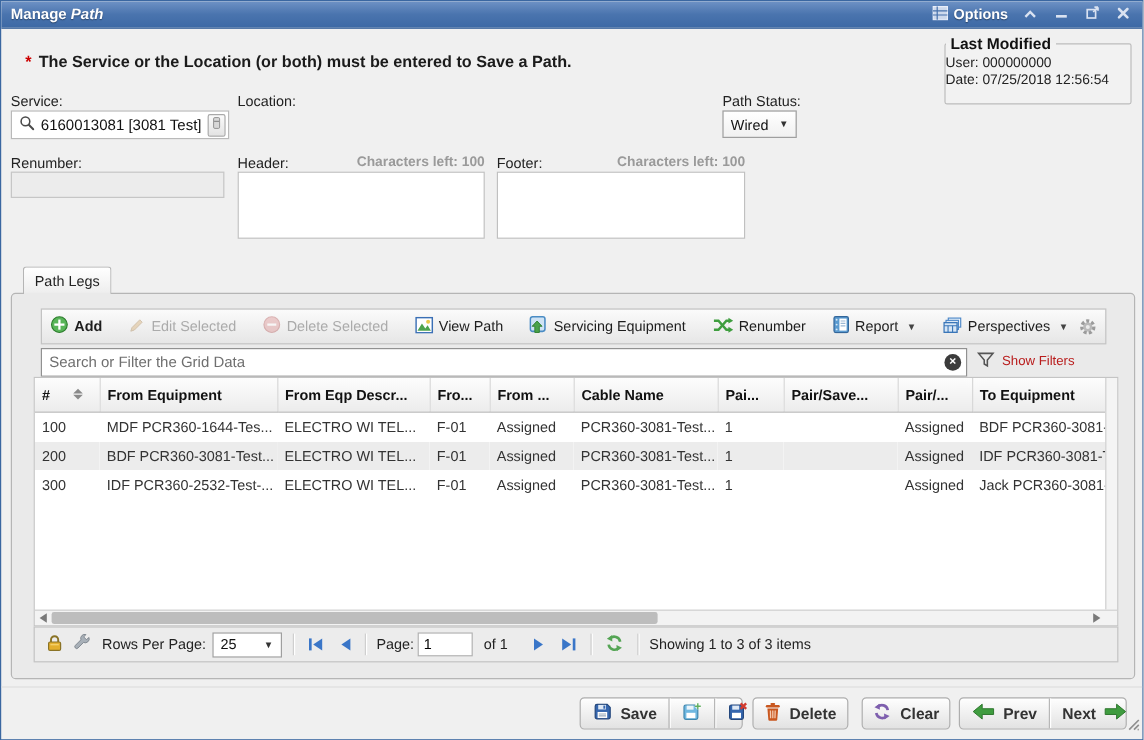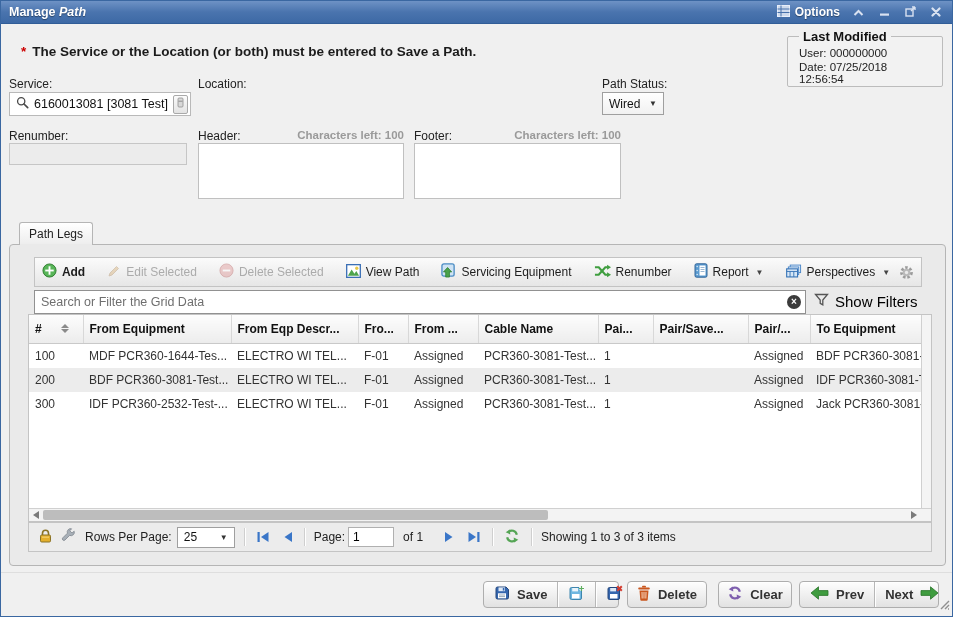--- a/index.html
+++ b/index.html
@@ -13,21 +13,21 @@
   .title{color:#fff;font-weight:bold;font-size:12.5px;text-shadow:0 1px 1px rgba(0,0,0,.4);}
   .title em{font-style:italic;}
   .tb-right{margin-left:auto;display:flex;align-items:center;gap:10px;}
   .options-btn{display:flex;align-items:center;gap:5px;color:#fff;font-weight:bold;
     font-size:12px;text-shadow:0 1px 1px rgba(0,0,0,.4);cursor:pointer;}
   .winbtn{width:16px;height:14px;display:flex;align-items:center;justify-content:center;cursor:pointer;}
   
   .notice{position:absolute;left:20px;top:43px;font-size:13.5px;font-weight:bold;color:#1b1b1b;}
   .notice .ast{color:#c00;margin-right:6px;}
   fieldset.lastmod{position:absolute;left:786px;top:28px;width:156px;height:58px;margin:0;
-    border:1px solid #bcbcbc;border-radius:2px;background:#f2f2f2;padding:1px 8px 4px 11px;}
+    border:1px solid #bcbcbc;border-radius:2px;background:#f2f2f2;padding:1px 8px 4px 0;}
   fieldset.lastmod legend{font-size:13px;font-weight:bold;color:#111;padding:0 4px;}
   .lm-line{font-size:11.5px;color:#222;margin-top:2px;}
   .flabel{position:absolute;font-size:12px;color:#222;}
   .fieldbox{position:absolute;border:1px solid #b9b9b9;background:#fff;display:flex;
     align-items:center;font-size:12.5px;color:#111;}
   .svc{left:8px;top:91px;width:182px;height:24px;padding:0 2px 0 6px;gap:5px;}
   .svc .svc-text{flex:1;white-space:nowrap;overflow:hidden;}
   .svc-btn{width:15px;height:19px;border:1px solid #a9a9a9;background:linear-gradient(#fbfbfb,#e3e3e3);
     border-radius:2px;display:flex;align-items:center;justify-content:center;cursor:pointer;}
   .loc{left:197px;top:91px;width:395px;height:24px;background:#f6f6f6;border-color:#c6c6c6;padding-left:16px;}
@@ -59,21 +59,21 @@
   .gearbtn{position:absolute;right:7px;top:7px;cursor:pointer;}
   
   .searchwrap{position:absolute;left:24px;top:45px;width:772px;height:24px;}
   .searchwrap input{width:100%;height:100%;border:1px solid #919191;padding:0 24px 0 6px;
     font-family:"Liberation Sans",sans-serif;font-size:12.5px;color:#333;}
   .searchwrap input::placeholder{color:#6f6f6f;opacity:1;}
   .clearbtn{position:absolute;right:5px;top:5px;width:14px;height:14px;border-radius:50%;
     background:#3b3b3b;color:#fff;font-size:10px;line-height:14px;text-align:center;
     font-weight:bold;cursor:pointer;}
   .showfilters{position:absolute;left:804px;top:47px;display:flex;align-items:center;gap:6px;
-    font-size:15px;color:#000000;cursor:pointer;}
+    font-size:11px;color:#b91c1c;cursor:pointer;}
   
   .grid{position:absolute;left:18px;top:69px;width:904px;height:208px;background:#fff;
     border:1px solid #c4c4c4;overflow:hidden;}
   table.pgrid{border-collapse:collapse;table-layout:fixed;width:893px;}
   table.pgrid th{background:linear-gradient(#fdfdfd,#ececec);border-right:1px solid #d8d8d8;
     border-bottom:1px solid #c9c9c9;font-size:12px;font-weight:bold;color:#111;text-align:left;
     padding:6px 6px;white-space:nowrap;overflow:hidden;cursor:pointer;height:28px;}
   table.pgrid td{font-size:12px;color:#333;padding:5px 6px;white-space:nowrap;overflow:hidden;height:24px;}
   table.pgrid tr.alt td{background:#ececec;}
   .sorticon{float:right;display:flex;flex-direction:column;gap:1px;margin:2px 8px 0 0;}

